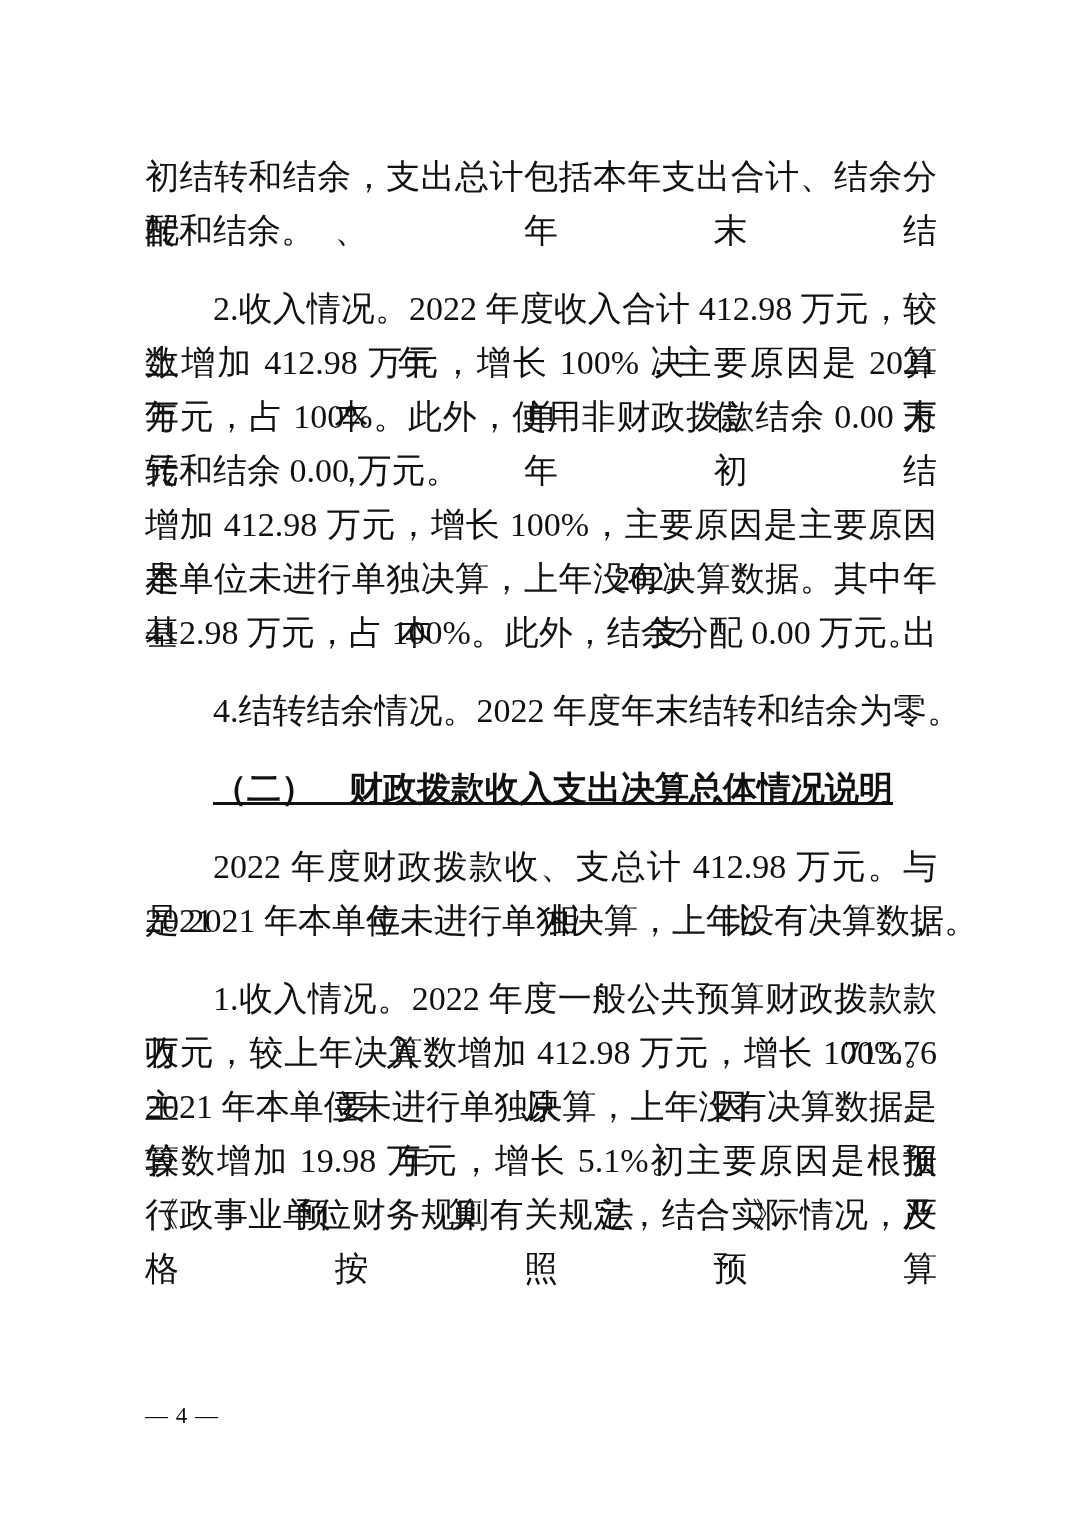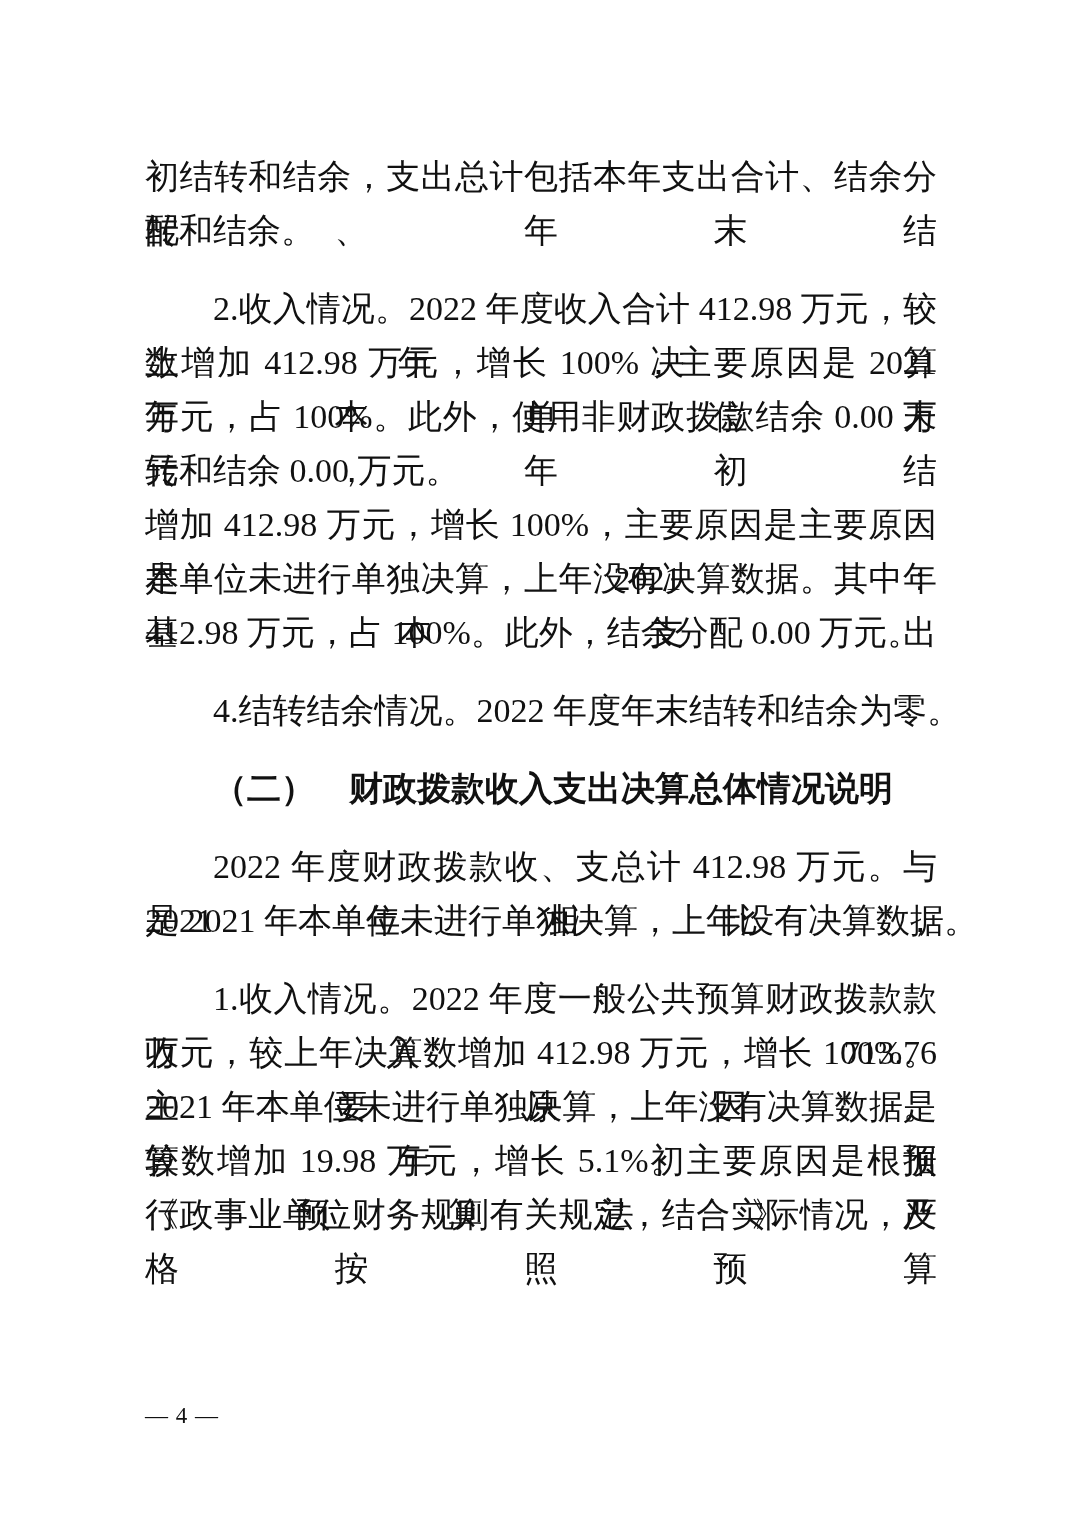--- a/index.html
+++ b/index.html
@@ -35,20 +35,21 @@
     white-space: normal;
     text-align: justify;
     text-align-last: justify;
   }
   .text-line.indent {
     text-indent: 2em;
     margin-top: 24px;
   }
   .text-line.bold {
     font-weight: bold;
+    text-decoration: underline;
   }
   .page-footer {
     position: absolute;
     left: 145px;
     top: 1402px;
     font-size: 23px;
     line-height: 28px;
     letter-spacing: 1px;
     color: #111111;
   }

